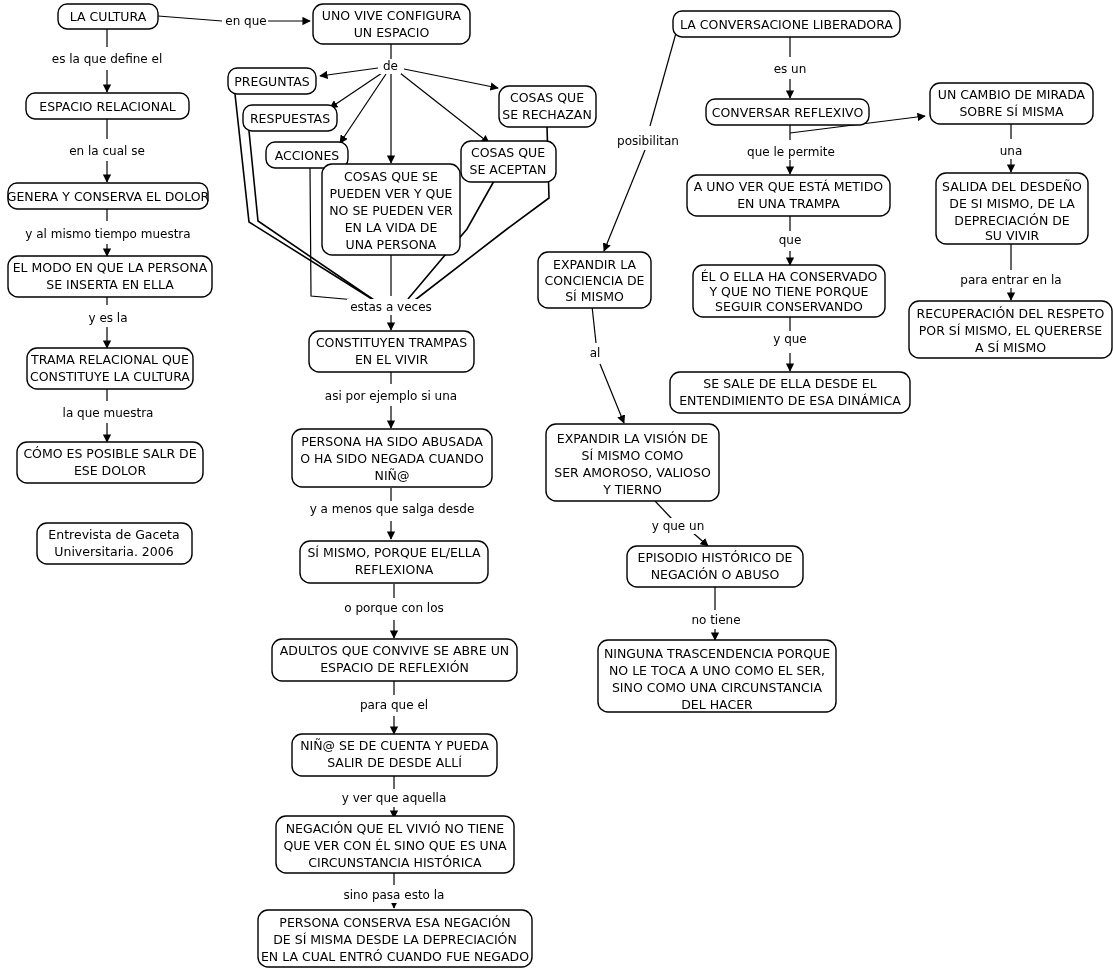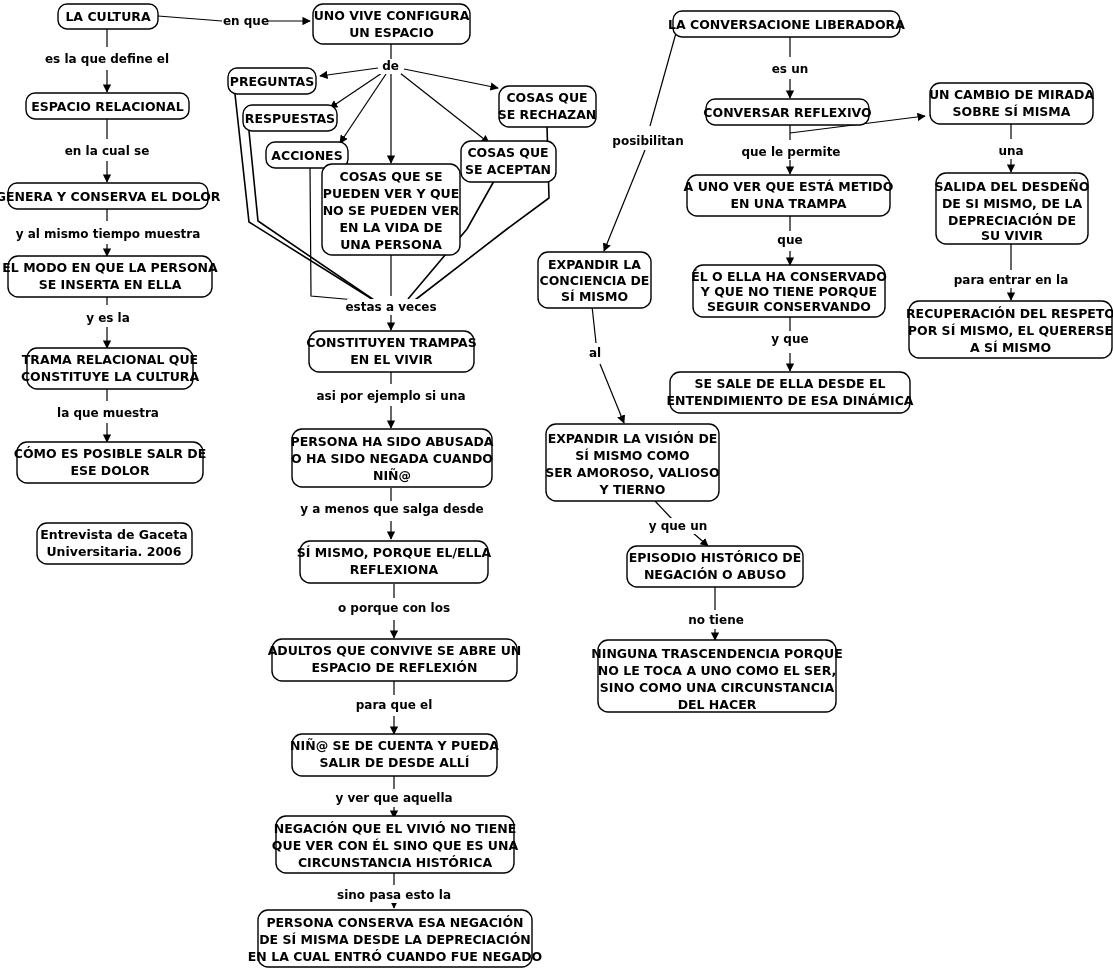--- a/index.html
+++ b/index.html
@@ -1,17 +1,17 @@
 <!DOCTYPE html>
 <html><head>
 <meta charset="utf-8">
 <style>
   html,body{margin:0;padding:0;background:#ffffff;}
   #root{position:relative;width:1113px;height:971px;background:#ffffff;
-        font-family:"DejaVu Sans","Liberation Sans",sans-serif;font-weight:bold;}
+        font-family:"DejaVu Sans","Liberation Sans",sans-serif;}
   svg{position:absolute;left:0;top:0;width:1113px;height:971px;}
   .nodeText{font-family:"DejaVu Sans","Liberation Sans",sans-serif;
             font-size:12.5px;fill:#000000;text-anchor:middle;dominant-baseline:middle;}
   .linkText{font-family:"DejaVu Sans","Liberation Sans",sans-serif;
             font-size:12px;fill:#000000;text-anchor:middle;dominant-baseline:middle;}
   .boxShape{fill:#ffffff;stroke:#000000;stroke-width:1.4;}
   .edge{stroke:#000000;stroke-width:1.2;fill:none;}
   .edgeThick{stroke:#000000;stroke-width:1.6;fill:none;}
 </style>
 </head>

